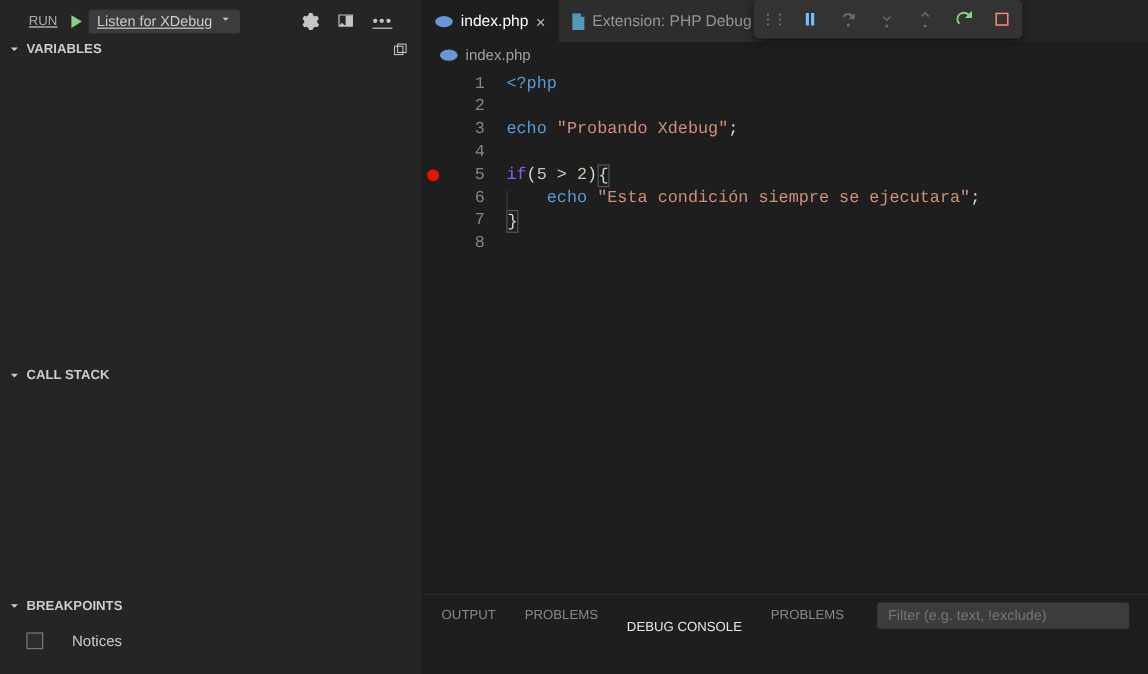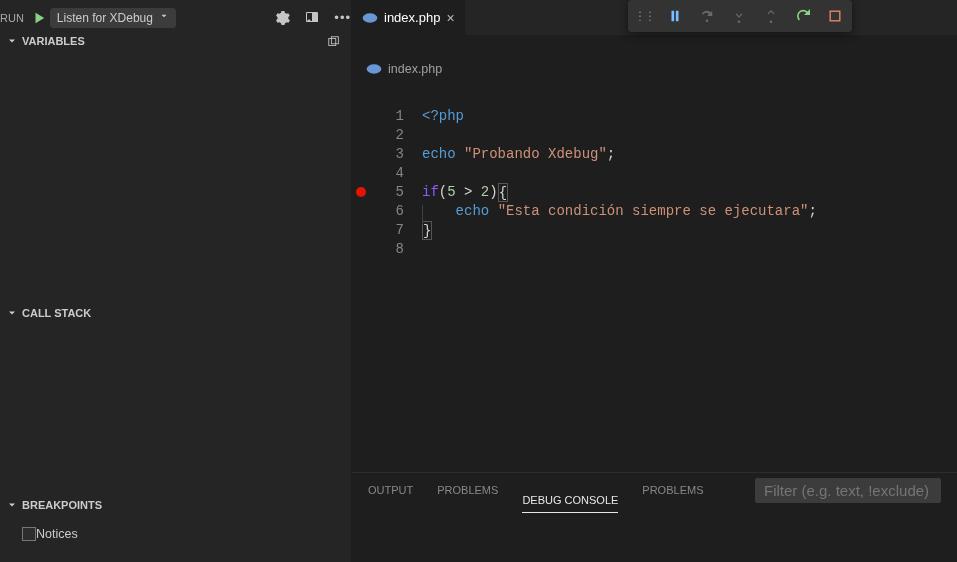--- a/index.html
+++ b/index.html
@@ -17,23 +17,24 @@
     width: 352px;
     background: #252526;
     display: flex;
     flex-direction: column;
     border-right: 1px solid #1e1e1e;
   }
   .run-bar {
     height: 35px;
     display: flex;
     align-items: center;
-    padding: 0 0;
+    padding: 0 24px;
     gap: 4px;
     color: #cccccc;
+    text-decoration: underline;
   }
   .run-label { font-size: 11px; color: #aaa; margin-right: 4px; }
   .play-btn { color: #89d185; display: flex; align-items: center; }
   .run-select {
     display: flex;
     align-items: flex-start;
     background: #3c3c3c;
     border: 1px solid #3c3c3c;
     border-radius: 3px;
     padding: 2px 6px;
@@ -53,31 +54,30 @@
     font-weight: 700;
     color: #cccccc;
     cursor: pointer;
   }
   .panel-header .chev { margin-right: 4px; }
   .panel-body { flex: 0 0 auto; }
   .variables-body { height: 130px; }
   .watch-body { height: 120px; }
   .callstack-body { height: 170px; }
   .breakpoints-body { padding: 2px 0 0 22px; }
-  .bp-item { display:flex; align-items:center; gap:0; font-size:12.5px; height:22px; }
+  .bp-item { display:flex; align-items:center; gap:24px; font-size:12.5px; height:22px; }
   .bp-check { width:14px; height:14px; border:1px solid #777; background:#2d2d2d; }
   .hdr-right { margin-left:auto; display:flex; gap:8px; color:#c5c5c5; }
 
   .main {
     flex: 1;
     display: flex;
     flex-direction: column;
     background: #1e1e1e;
     position: relative;
-    gap: 23px;
   }
   .tabs {
     height: 35px;
     background: #252526;
     display: flex;
     align-items: stretch;
   }
   .tab {
     display: flex;
     align-items: center;
@@ -155,26 +155,26 @@
     display: flex;
     align-items: center;
     padding: 0 16px;
     gap: 24px;
     font-size: 11px;
   }
   .ptab { color:#888; padding: 6px 0; cursor:pointer; }
   .ptab.active { color:#e7e7e7; border-bottom:1px solid #e7e7e7;margin-top:21px; }
   .filter {
     margin-left:auto;
-    width: 186px;
+    width: 210px;
     background:#3c3c3c;
     border:1px solid #3c3c3c;
     color:#969696;
     padding:3px 8px;
-    font-size:15px;
+    font-size:12px;
     border-radius:2px;
   }
   .panel-body-bottom { height:32px; background:#1e1e1e; }
 
   svg { display:block; }
 </style>
 </head>
 <body>
 
 <div class="sidebar">
@@ -257,20 +257,29 @@
 <div class="main">
   <div class="tabs">
     <div class="tab active">
       <span class="php-icon">
         <svg width="16" height="12" viewBox="0 0 24 16">
             <ellipse cx="12" cy="8" rx="11" ry="7" fill="#6997d5"></ellipse>
           </svg>
       </span>
       <span>index.php</span>
       <span class="close">×</span>
+    </div>
+    <div class="tab">
+      <span class="ext-icon">
+        <svg width="12" height="14" viewBox="0 0 12 14">
+            <path fill="#519aba" d="M1 0h7l3 3v11H1z"></path>
+            <path fill="#2d2d2d" d="M8 0v3h3"></path>
+          </svg>
+      </span>
+      <span>Extension: PHP Debug</span>
     </div>
   </div>
 
   <div class="debug-toolbar">
     <span class="grip">⋮⋮</span>
     <span class="dbg-btn">
       <svg width="14" height="14" viewBox="0 0 16 16">
           <path fill="currentColor" d="M4 2h3v12H4zM9 2h3v12H9z"></path>
         </svg>
     </span>

